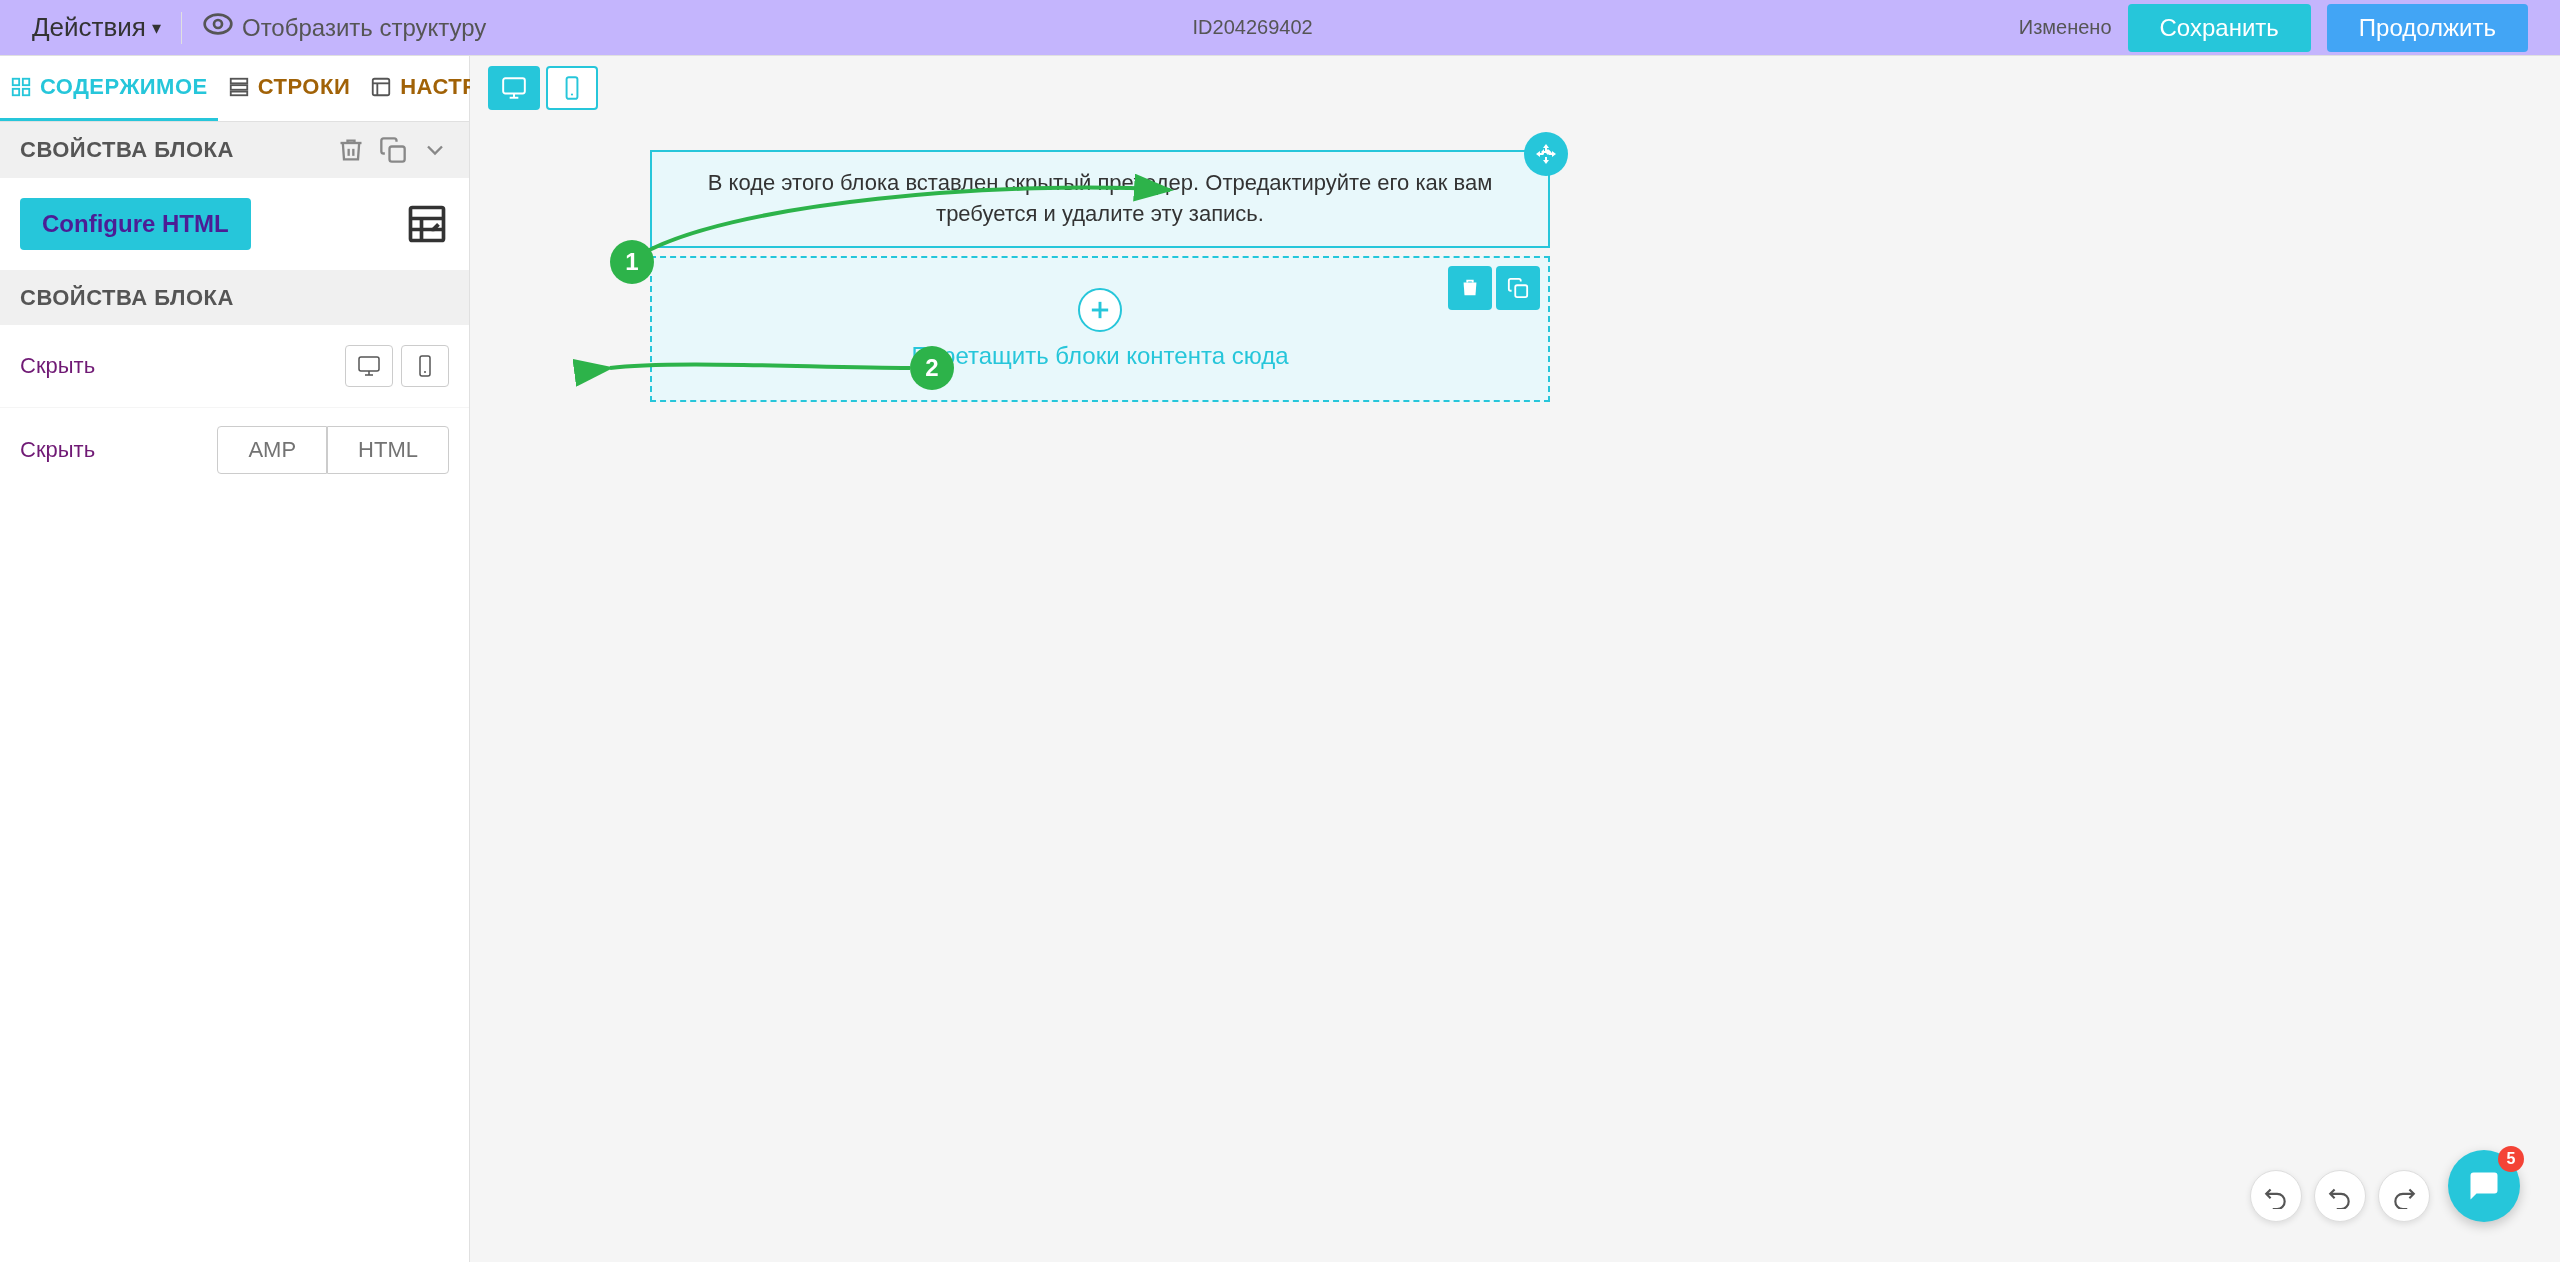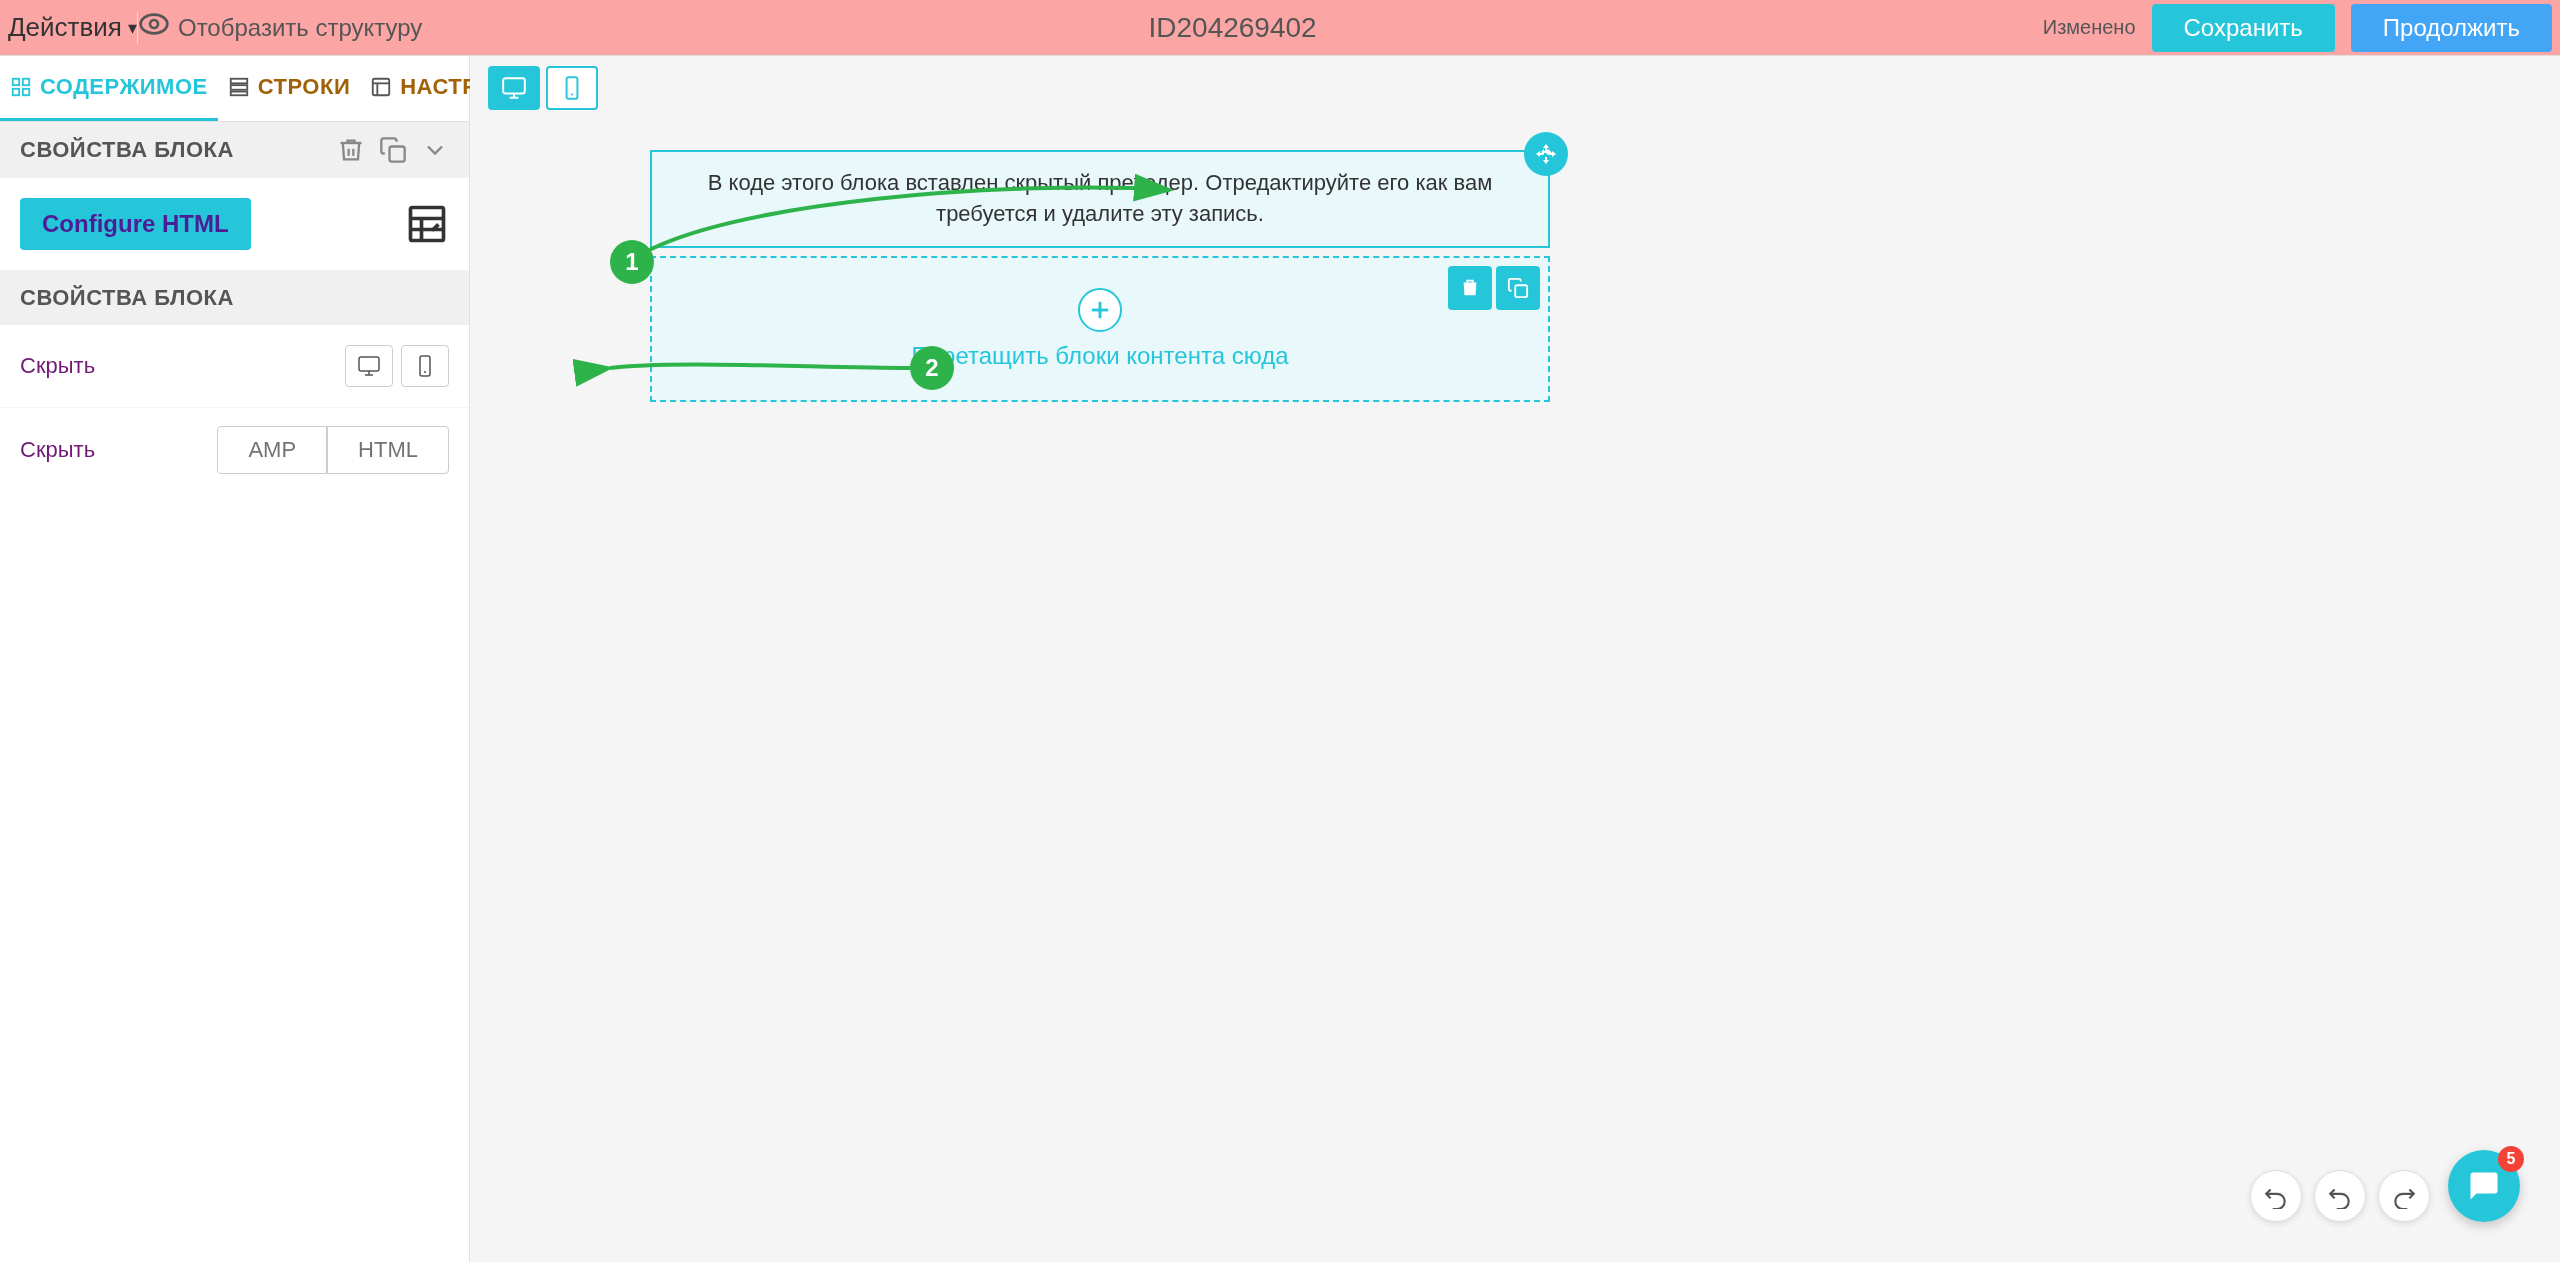--- a/index.html
+++ b/index.html
@@ -3,23 +3,24 @@
   <meta charset="utf-8">
   <style>
     * { box-sizing: border-box; margin: 0; padding: 0; }
     body { font-family: 'Arial', sans-serif; background: #f5f5f5; overflow: hidden; width: 2560px; height: 1262px; }
 
     
     .top-bar {
       display: flex;
       align-items: center;
       height: 56px;
-      background: #fca5a5;
+      background: #c4b5fd;
       border-bottom: 1px solid #e0e0e0;
-      padding: 0 8px;
+      padding: 0 32px;
+      gap: 20px;
     }
     .top-bar-actions {
       display: flex;
       align-items: center;
       gap: 6px;
       cursor: pointer;
     }
     .top-bar-actions span {
       font-size: 26px;
       color: #333;
@@ -41,21 +42,21 @@
       color: #555;
       font-size: 24px;
       cursor: pointer;
     }
     .top-bar-view .eye-icon {
       font-size: 28px;
     }
     .top-bar-id {
       flex: 1;
       text-align: center;
-      font-size: 28px;
+      font-size: 20px;
       color: #555;
       font-weight: 500;
     }
     .top-bar-right {
       display: flex;
       align-items: center;
       gap: 16px;
     }
     .top-bar-changed {
       font-size: 20px;

